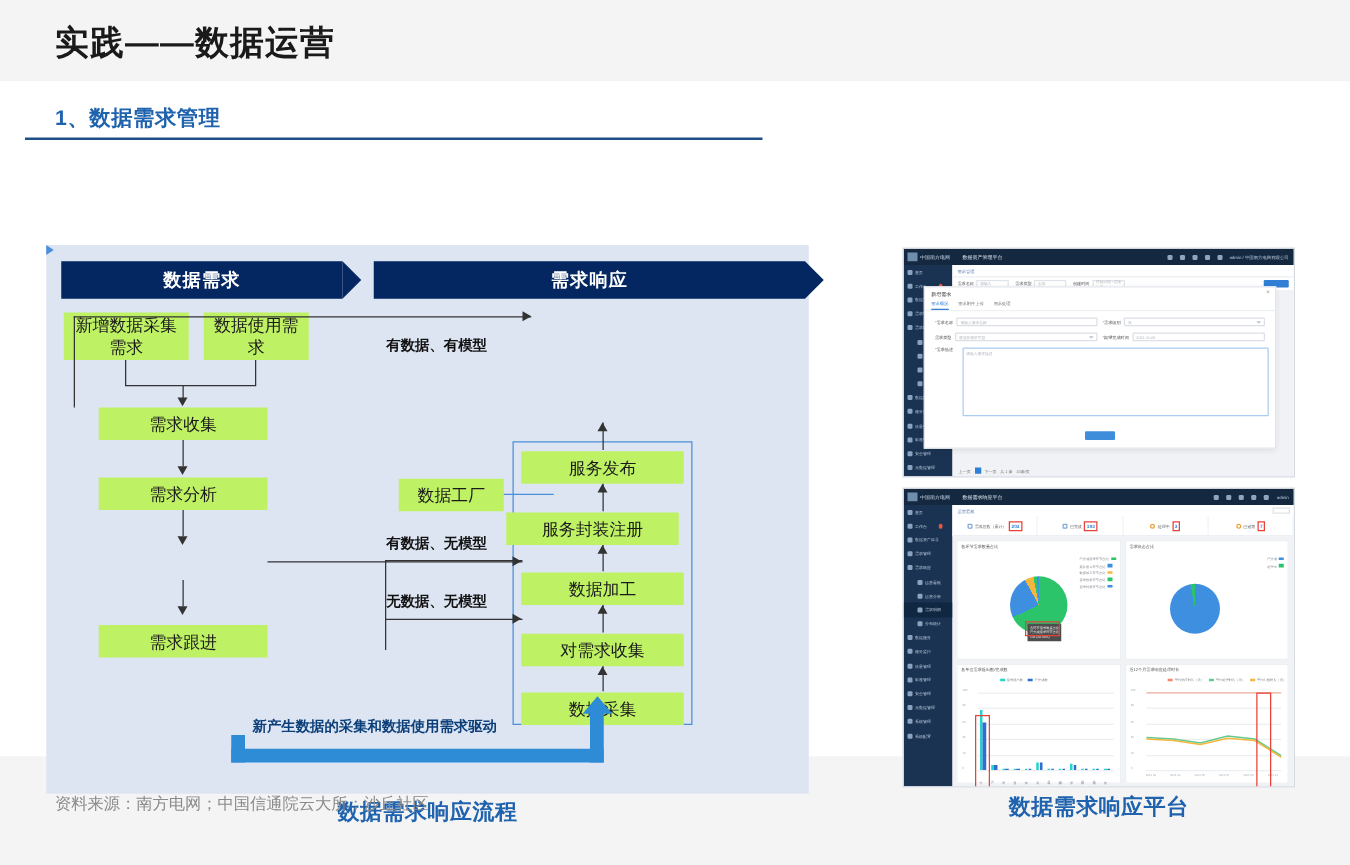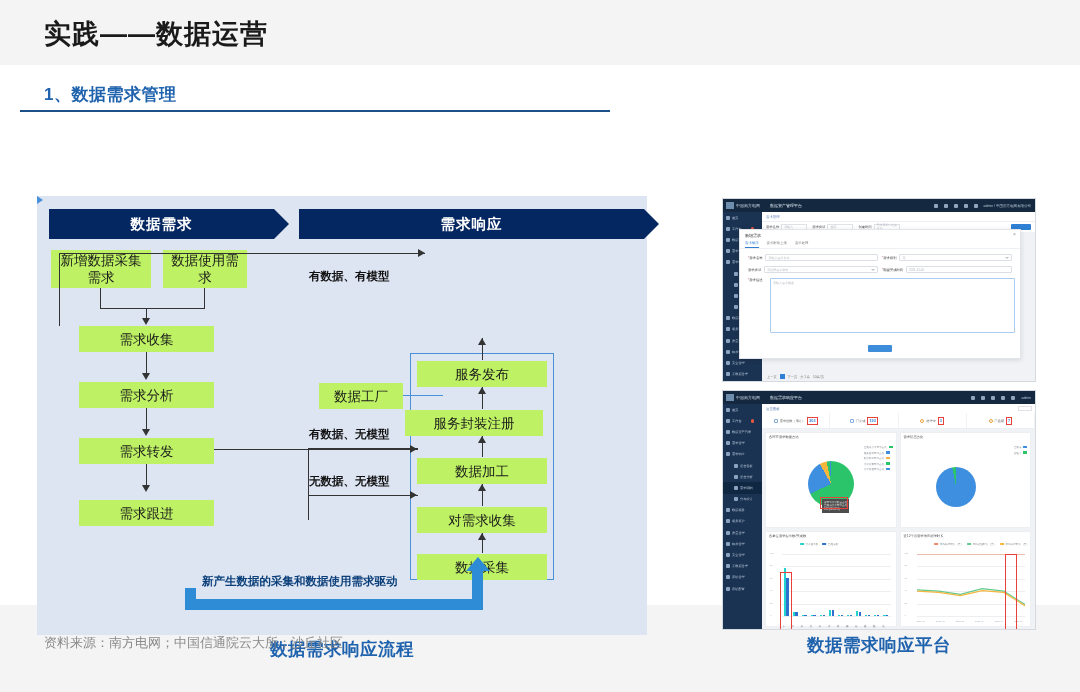--- a/index.html
+++ b/index.html
@@ -228,21 +228,20 @@
 
     <div class="diagram">
 
       <div class="chev chev-left">数据需求</div>
       <div class="chev chev-right">需求响应</div>
 
       <div class="pbox" style="left:14px;  top:54px;  width:100px; height:38px;">新增数据采集需求</div>
       <div class="pbox" style="left:126px; top:54px;  width:84px;  height:38px;">数据使用需求</div>
       <div class="pbox" style="left:42px;  top:130px; width:135px; height:26px;">需求收集</div>
       <div class="pbox" style="left:42px;  top:186px; width:135px; height:26px;">需求分析</div>
-      <div class="pbox" style="left:42px;  top:242px; width:135px; height:26px;">需求转发</div>
       <div class="pbox" style="left:42px;  top:304px; width:135px; height:26px;">需求跟进</div>
 
       <div class="ln lnv" style="left:63px;  top:92px;  height:20px;"></div>
       <div class="ln lnv" style="left:167px; top:92px;  height:20px;"></div>
       <div class="ln lnh" style="left:63px;  top:112px; width:105px;"></div>
       <div class="ln lnv" style="left:109px; top:112px; height:11px;"></div>
       <div class="arw-d" style="left:105px;  top:122px;"></div>
 
       <div class="ln lnv" style="left:109px; top:156px; height:21px;"></div>
       <div class="arw-d" style="left:105px;  top:177px;"></div>

